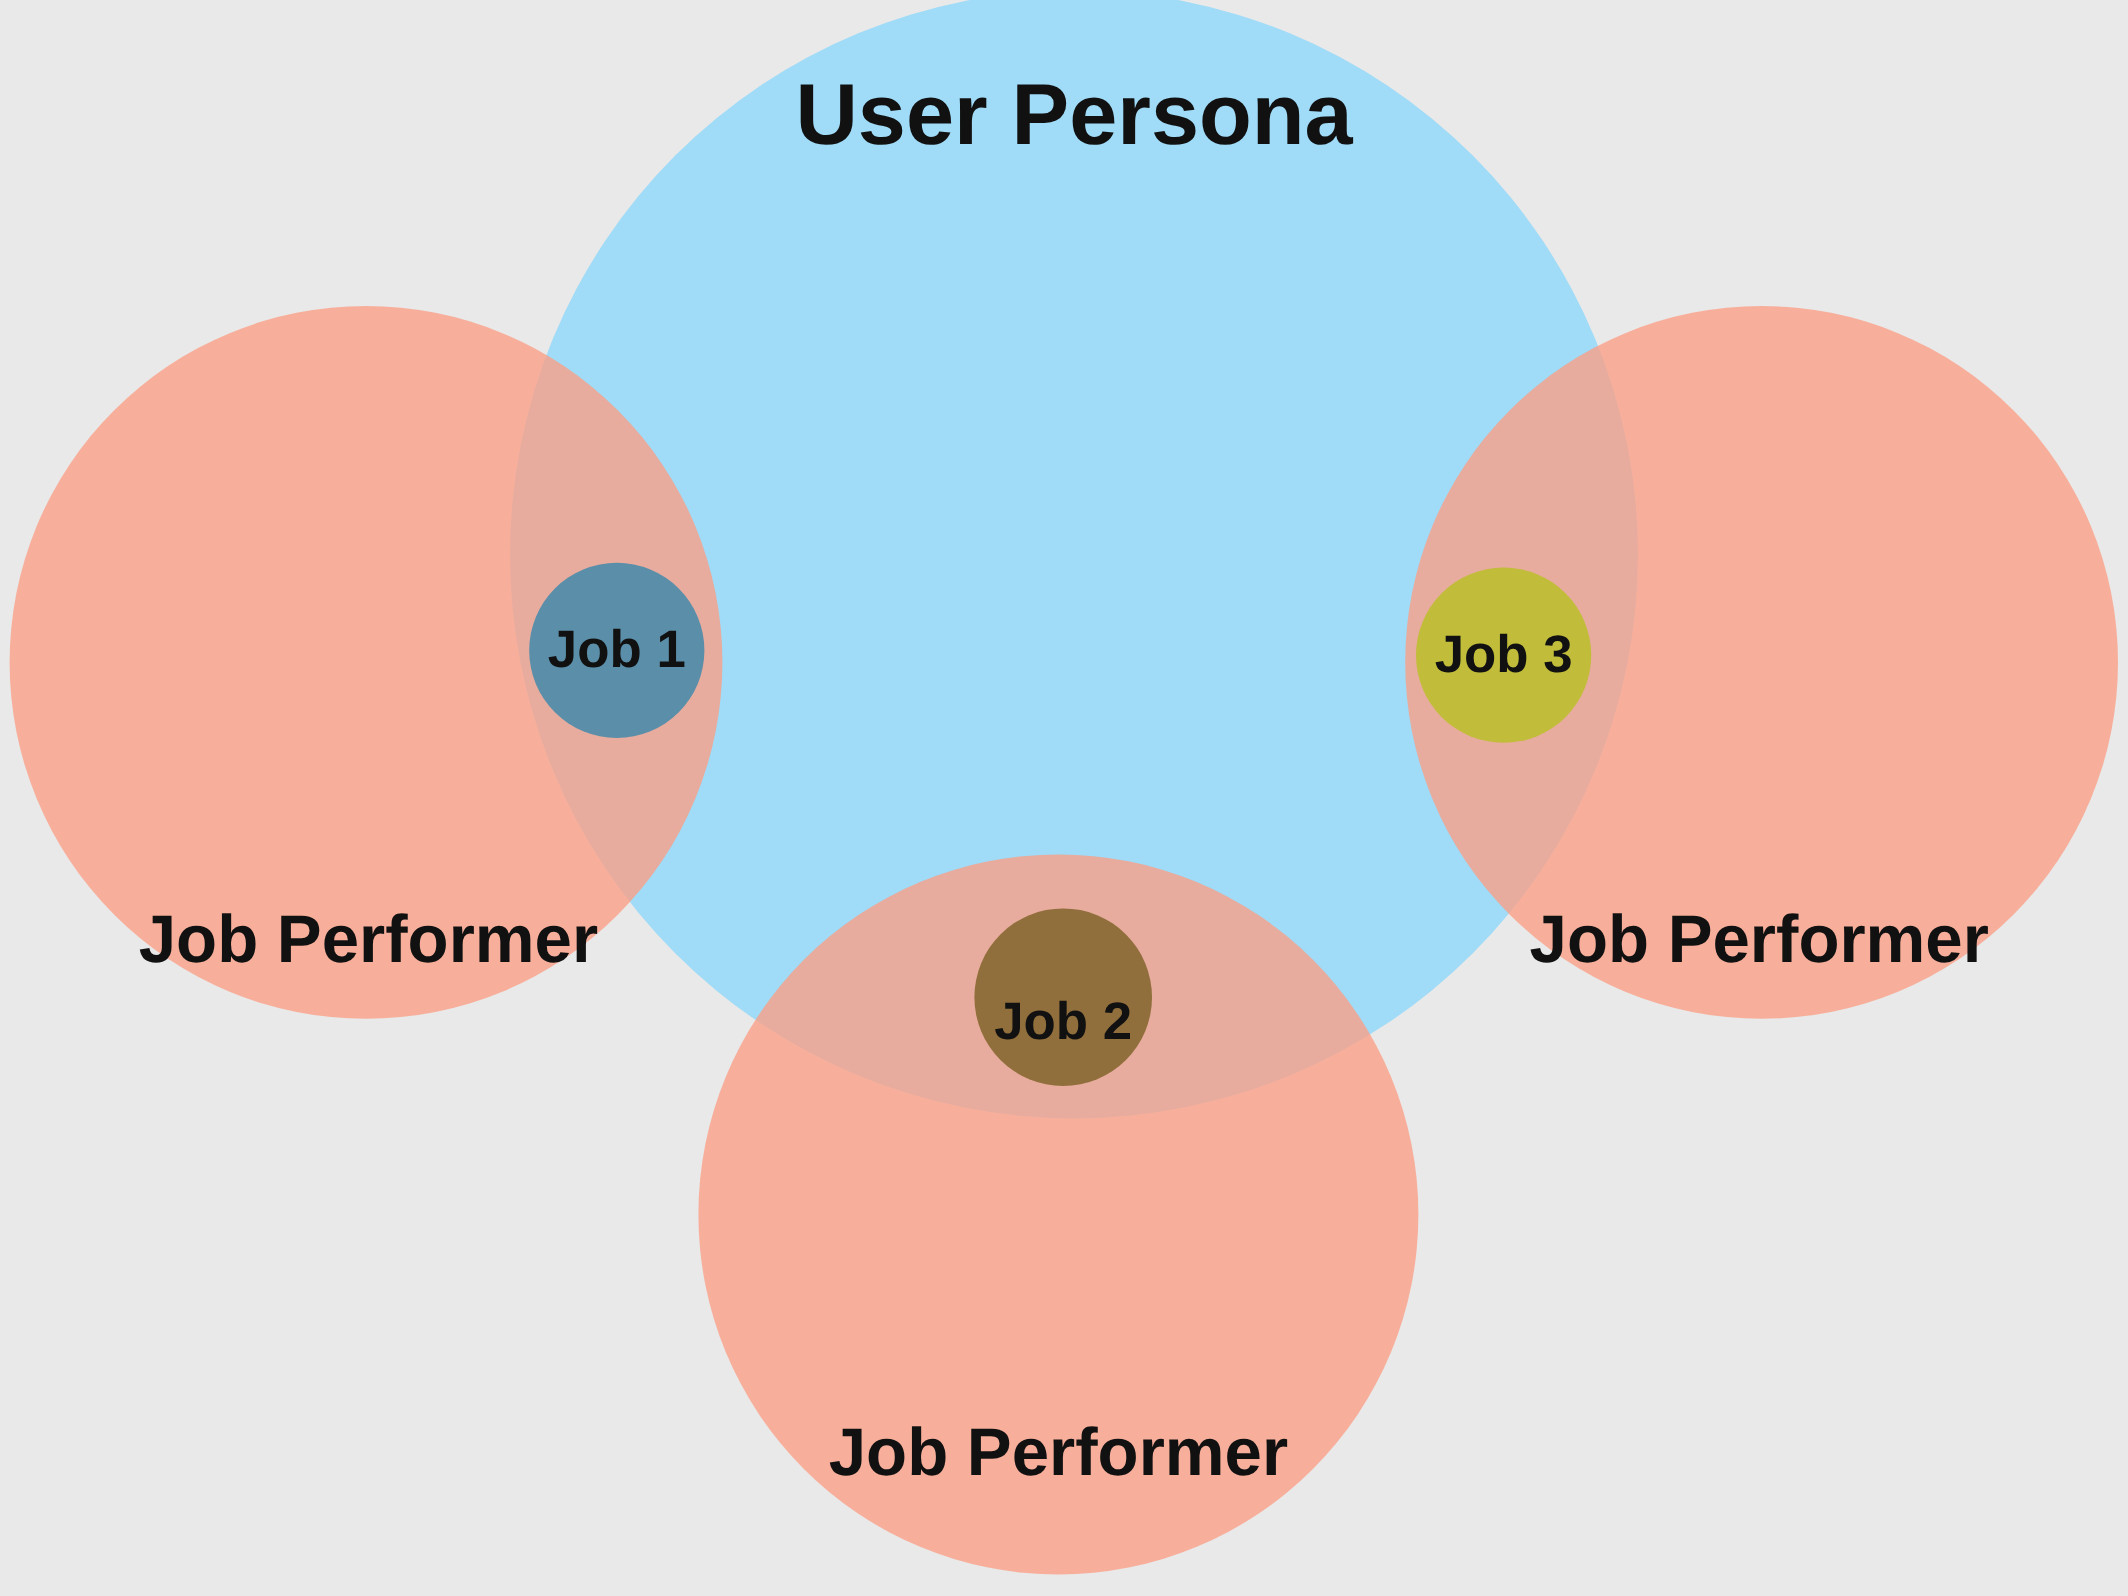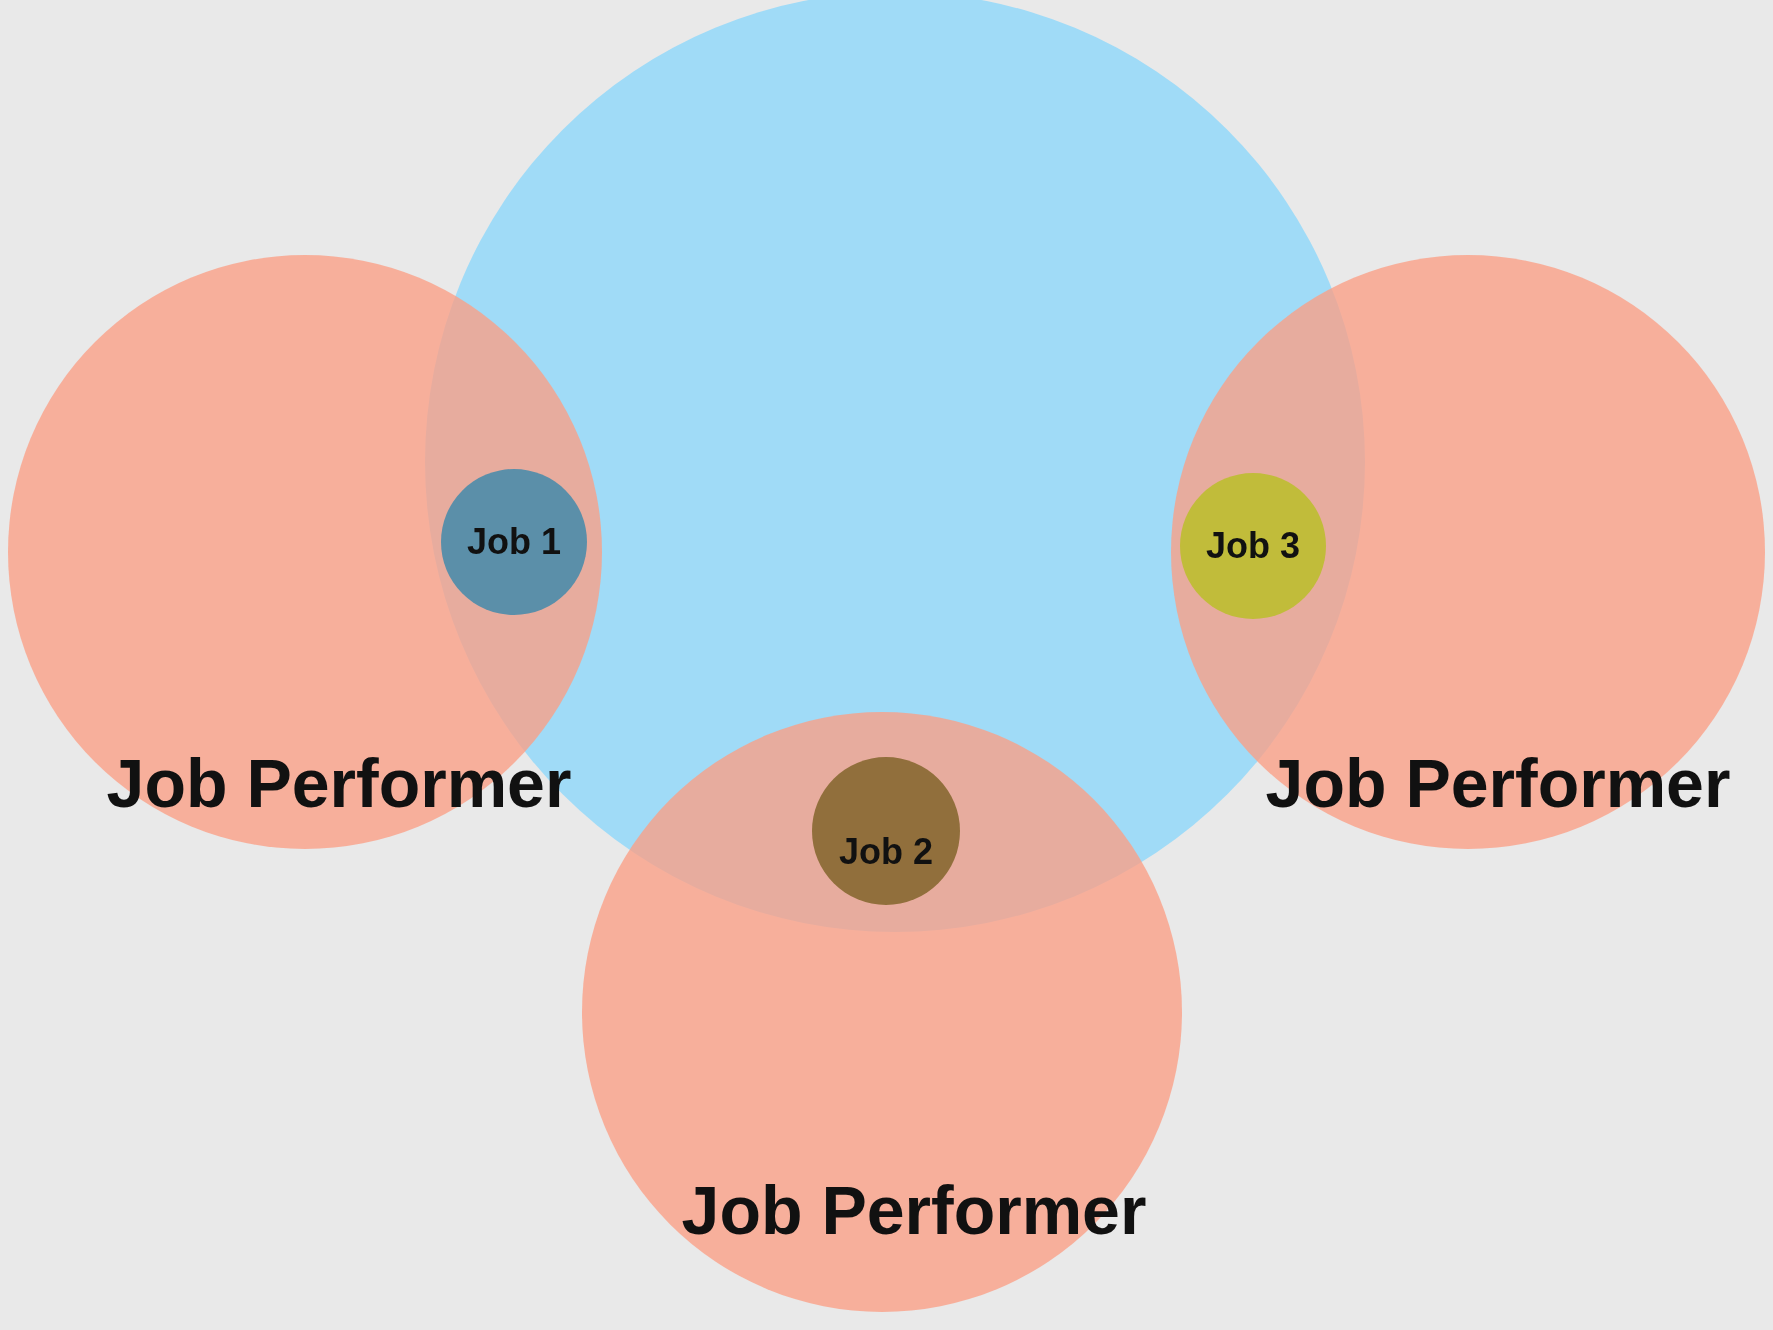--- a/index.html
+++ b/index.html
@@ -33,45 +33,45 @@
     white-space: nowrap;
     font-weight: 700;
     color: #111111;
     line-height: 1;
     letter-spacing: 0px;
   }
   .label-title {
     font-size: 72px;
   }
   .label-performer {
-    font-size: 68px;
-    margin-left: 32px;
+    font-size: 56px;
   }
   .label-job {
-    font-size: 36px;
+    font-size: 44px;
   }
 </style>
 </head>
 <body>
 
 <div class="canvas">
 
   <svg class="venn-svg" viewBox="0 0 1773 1330" xmlns="http://www.w3.org/2000/svg">
 
     <circle cx="895" cy="462" r="470" fill="#a0dbf7"></circle>
 
     <circle class="performer-circle" cx="305" cy="552" r="297"></circle>
     <circle class="performer-circle" cx="1468" cy="552" r="297"></circle>
     <circle class="performer-circle" cx="882" cy="1012" r="300"></circle>
 
     <circle cx="514" cy="542" r="73" fill="#5b8fa9"></circle>
     <circle cx="886" cy="831" r="74" fill="#916f3c"></circle>
     <circle cx="1253" cy="546" r="73" fill="#c1bc3a"></circle>
   </svg>
 
+  <div class="label label-title" style="left:895px; top:96px;">User Persona</div>
 
   <div class="label label-performer" style="left:307px; top:783px;">Job Performer</div>
 
   <div class="label label-performer" style="left:1466px; top:783px;">Job Performer</div>
 
   <div class="label label-performer" style="left:882px; top:1210px;">Job Performer</div>
 
   <div class="label label-job" style="left:514px; top:542px;">Job 1</div>
 
   <div class="label label-job" style="left:886px; top:852px;">Job 2</div>

